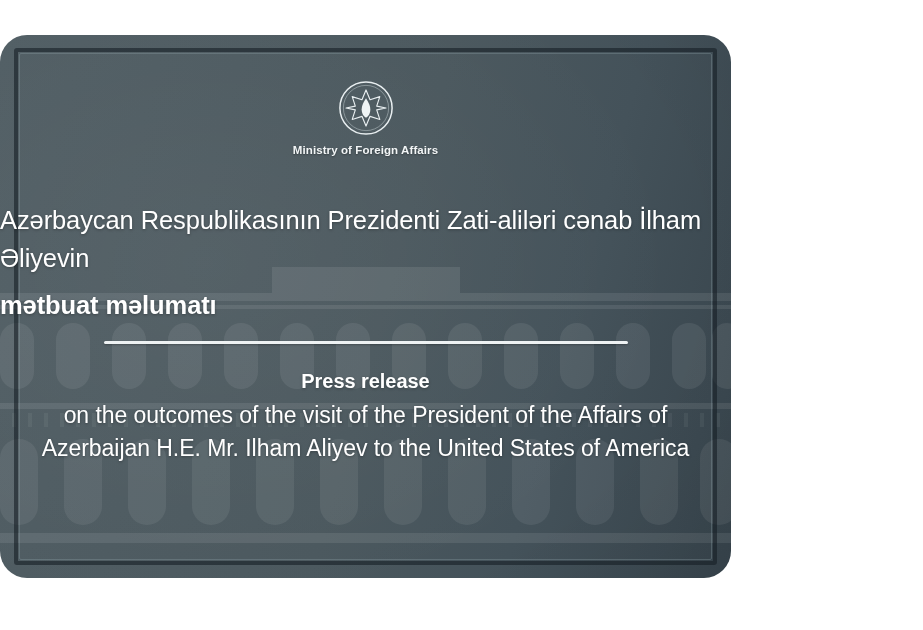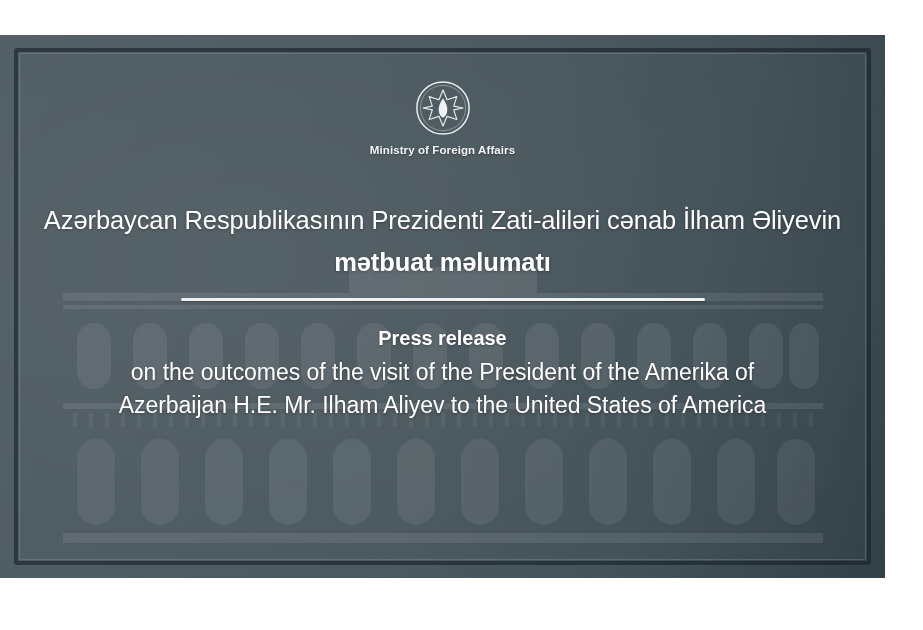--- a/index.html
+++ b/index.html
@@ -20,31 +20,32 @@
     width: 923px;
     height: 630px;
     background: #ffffff;
   }
 
   
   .banner {
     position: absolute;
     left: 0;
     top: 35px;
-    width: 885px;
+    width: 731px;
     height: 543px;
     overflow: hidden;
     background:
       linear-gradient(105deg,
         #515e64 0%,
         #4e5b61 28%,
         #4b585e 52%,
         #44525a 74%,
         #3b4850 92%,
         #36434b 100%);
+    border-radius: 27px;
   }
 
   
   .banner-vignette {
     position: absolute;
     inset: 0;
     background:
       radial-gradient(ellipse 120% 120% at 28% 42%,
         rgba(255,255,255,0.045) 0%,
         rgba(255,255,255,0.0) 55%,
@@ -112,33 +113,33 @@
     font-size: 11.5px;
     font-weight: bold;
     line-height: 1.34;
     letter-spacing: 0.1px;
     text-shadow: 0 1px 2px rgba(0,0,0,0.35);
   }
 
   
   .az-title {
     margin-top: 44px;
-    text-align: center;
+    text-align: left;
     color: #ffffff;
     font-size: 25.5px;
     line-height: 1.46;
     font-weight: 400;
     letter-spacing: -0.1px;
     text-shadow: 0 1px 3px rgba(0,0,0,0.30);
     max-width: 880px;
   }
   .az-title .bold {
     display: block;
     font-weight: bold;
-    margin-top: 4px;
+    margin-top: 10px;
   }
 
   
   .divider {
     margin-top: 17px;
     width: 524px;
     height: 3px;
     background: #eef2f3;
     border-radius: 2px;
     box-shadow: 0 1px 2px rgba(0,0,0,0.25);
@@ -293,19 +294,19 @@
 
       <div class="az-title">
         <div>Azərbaycan Respublikasının Prezidenti Zati-aliləri cənab İlham Əliyevin</div>
         <div class="bold">mətbuat məlumatı</div>
       </div>
 
       <div class="divider"></div>
 
       <div class="en-block">
         <span class="en-heading">Press release</span>
-        <div>on the outcomes of the visit of the President of the Amerika of</div>
+        <div>on the outcomes of the visit of the President of the Affairs of</div>
         <div>Azerbaijan H.E. Mr. Ilham Aliyev to the United States of America</div>
       </div>
 
     </div>
   </div>
 </div>
 
 </body></html>

